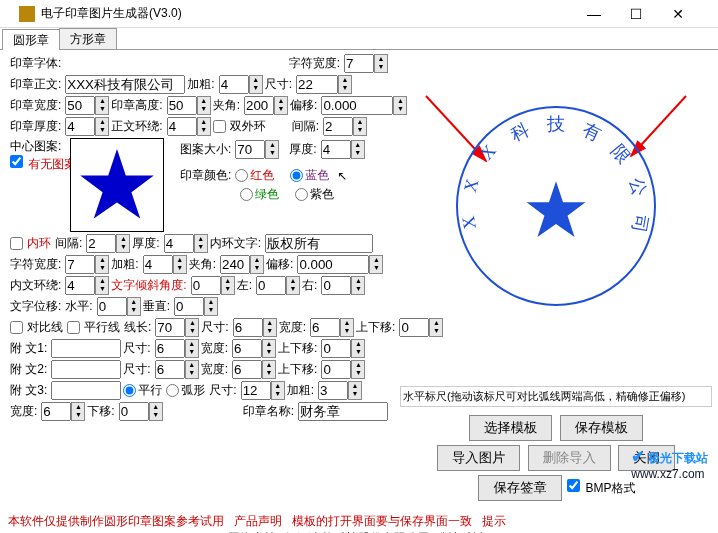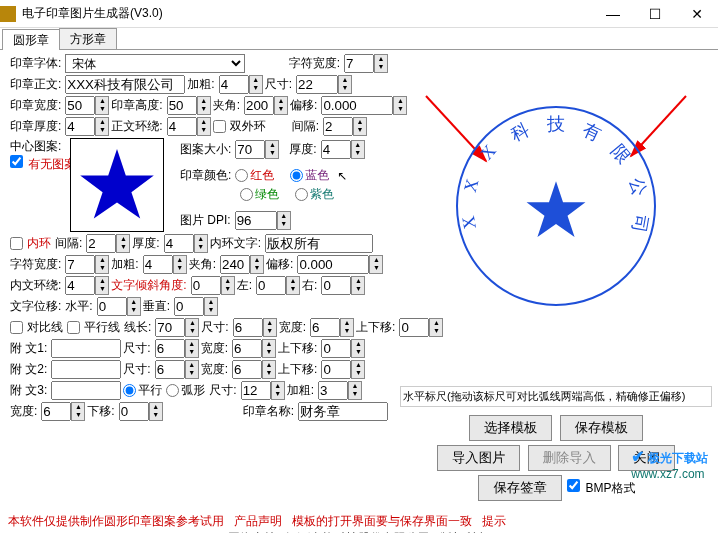--- a/index.html
+++ b/index.html
@@ -1,17 +1,17 @@
 <!DOCTYPE html>
 <html><head>
 <meta charset="utf-8">
 <style>
 * { box-sizing: border-box; margin: 0; padding: 0; }
 body { font-family: "Microsoft YaHei", SimSun, sans-serif; font-size: 12px; background: #fff; width: 718px; height: 533px; overflow: hidden; }
-.titlebar { height: 28px; display: flex; align-items: center; padding: 0 0; border-bottom: 1px solid #ddd; }
+.titlebar { height: 28px; display: flex; align-items: center; padding: 0 19px; border-bottom: 1px solid #ddd; }
 .titlebar .icon { width: 16px; height: 16px; background: #b8860b; margin-right: 6px; display: inline-block; }
 .titlebar .title { flex: 1; }
 .titlebar .winbtns { display: flex; }
 .titlebar .winbtn { width: 42px; height: 26px; display: flex; align-items: center; justify-content: center; font-size: 14px; }
 .tabs { height: 22px; display: flex; border-bottom: 1px solid #999; padding-left: 2px; }
 .tab { padding: 2px 10px; border: 1px solid #999; border-bottom: none; margin-right: -1px; background: #f0f0f0; }
 .tab.active { background: #fff; position: relative; top: 1px; }
 .content { display: flex; padding: 2px; }
 .left { width: 394px; }
 .right { flex: 1; padding: 4px; }
@@ -53,21 +53,20 @@
 <div class="tabs">
   <div class="tab active">圆形章</div>
   <div class="tab">方形章</div>
 </div>
 
 <div class="content">
 <div class="left">
 
 <div class="row">
   <span class="lbl">印章字体:</span>
-  <select style="width:180px"><option>宋体</option></select>
   <span style="flex:1"></span>
   <span class="lbl">字符宽度:</span>
   <div class="spinner">
           <input class="spin-sm" value="7" style="">
           <div class="arrows">
             <span>▲</span>
             <span>▼</span>
           </div>
         </div>
 </div>
@@ -197,31 +196,21 @@
       <input type="radio" name="clr" checked="" style="">
       <span class="lbl" style="color:#701a75">蓝色</span>
       <span style="margin-left:4px">↖</span>
     </div>
     <div class="row">
       <span style="width:58px"></span>
       <input type="radio" name="clr" style="">
       <span class="lbl" style="color:#080">绿色</span>
       <span style="width:10px"></span>
       <input type="radio" name="clr" style="">
-      <span class="lbl" style="color:#0f766e">紫色</span>
-    </div>
-    <div class="row" style="margin-top:8px">
-      <span class="lbl">图片 DPI:</span>
-      <div class="spinner">
-              <input class="spin" value="96" style="">
-              <div class="arrows">
-                <span>▲</span>
-                <span>▼</span>
-              </div>
-            </div>
+      <span class="lbl" style="color:#000000">紫色</span>
     </div>
   </div>
 </div>
 
 <div class="row">
   <input type="checkbox" class="chk" style="">
   <span class="lbl red">内环</span>
   <span class="lbl">间隔:</span>
   <div class="spinner">
           <input class="spin-sm" value="2" style="">
@@ -529,14 +518,14 @@
   <span style="display:inline-block;width:80px"></span>
   <a class="blue">http://www.kinggrid.com</a>
   &nbsp;&nbsp;<span>网络支持</span>
   &nbsp;&nbsp;<span>江西金格科技股份有限公司</span>
   &nbsp;&nbsp;<span>版权所有</span>
 </div>
 
 <div class="logo-area">
   <span style="color:#1e90ff;font-weight:bold;font-size:16px">✔</span>
   <span style="color:#1e90ff;font-weight:bold">极光下载站</span><br>
-  <span style="color:#0f766e">www.xz7.com</span>
+  <span style="color:#0f172a">www.xz7.com</span>
 </div>
 
 </body></html>

